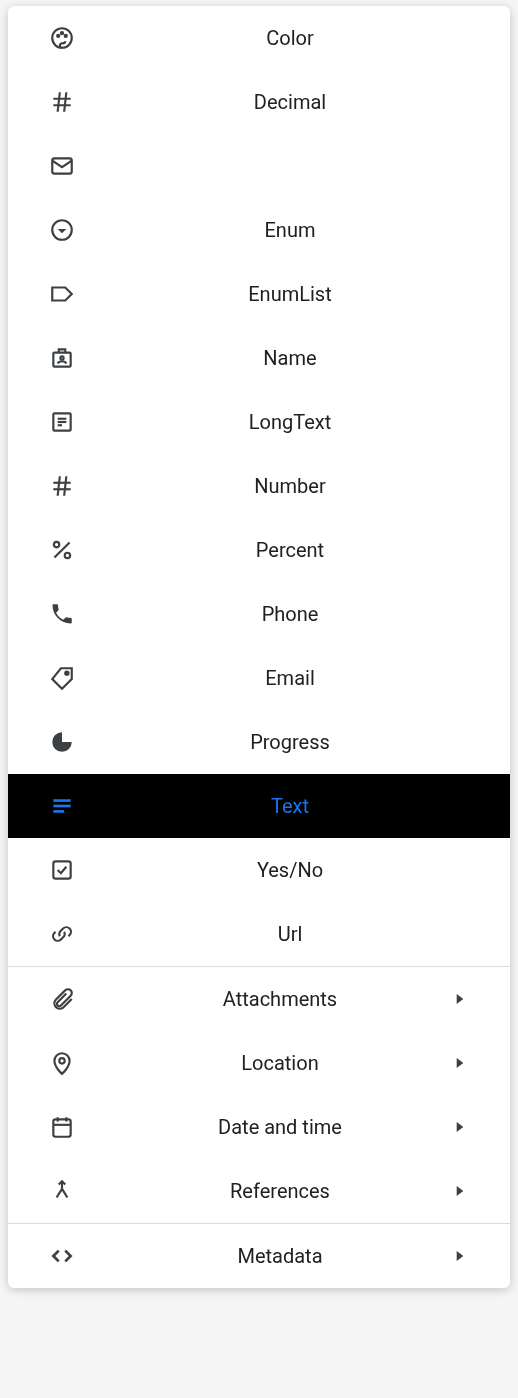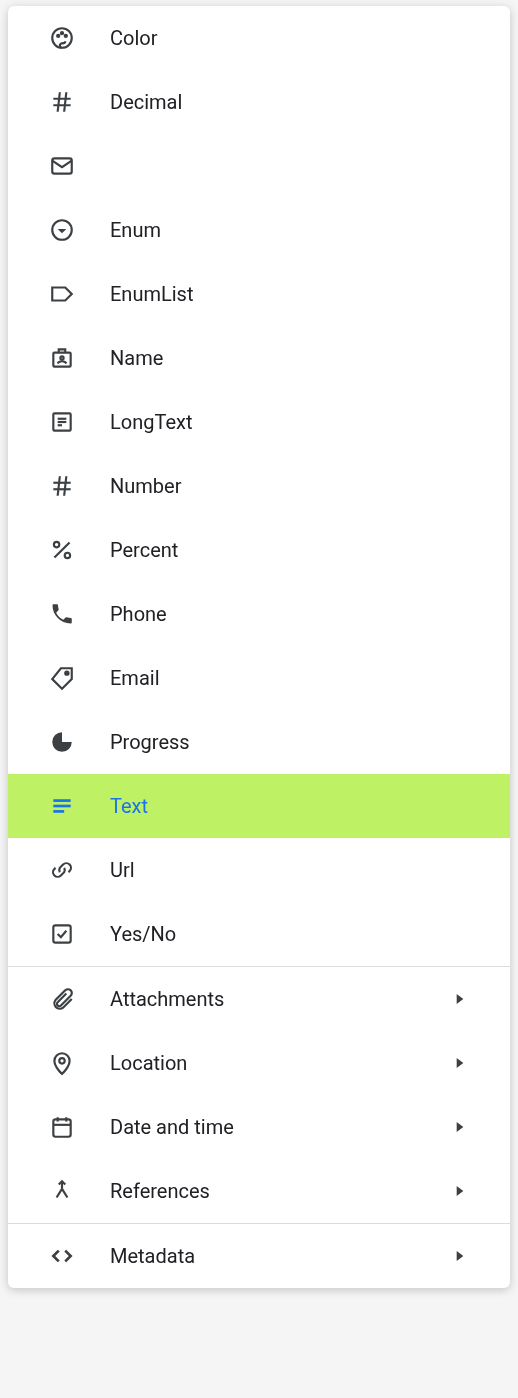--- a/index.html
+++ b/index.html
@@ -22,23 +22,24 @@
     }
     .menu-item {
       display: flex;
       align-items: center;
       height: 64px;
       padding: 0 40px;
       cursor: pointer;
       font-size: 20px;
       color: #202124;
       position: relative;
+      text-align: center;
     }
     .menu-item.selected {
-      background: #bef264;
+      background: #000000;
       color: #1a73e8;
     }
     .menu-item.selected .icon {
       color: #1a73e8;
     }
     .icon {
       width: 28px;
       height: 28px;
       display: flex;
       align-items: center;
@@ -210,35 +211,35 @@
           <line x1="4" y1="12" x2="20" y2="12"></line>
           <line x1="4" y1="17" x2="14" y2="17"></line>
         </svg>
     </span>
     <span class="label">Text</span>
   </div>
 
   <div class="menu-item">
     <span class="icon">
       <svg viewBox="0 0 24 24" fill="none" stroke="currentColor" stroke-width="2">
+          <rect x="4" y="4" width="16" height="16" rx="2"></rect>
+          <polyline points="8,12 11,15 16,9"></polyline>
+        </svg>
+    </span>
+    <span class="label">Yes/No</span>
+  </div>
+
+  <div class="menu-item">
+    <span class="icon">
+      <svg viewBox="0 0 24 24" fill="none" stroke="currentColor" stroke-width="2">
           <path d="M10 14a4 4 0 0 1 0-4l3-3a4 4 0 0 1 6 6l-1 1"></path>
           <path d="M14 10a4 4 0 0 1 0 4l-3 3a4 4 0 0 1-6-6l1-1"></path>
         </svg>
     </span>
     <span class="label">Url</span>
-  </div>
-
-  <div class="menu-item">
-    <span class="icon">
-      <svg viewBox="0 0 24 24" fill="none" stroke="currentColor" stroke-width="2">
-          <rect x="4" y="4" width="16" height="16" rx="2"></rect>
-          <polyline points="8,12 11,15 16,9"></polyline>
-        </svg>
-    </span>
-    <span class="label">Yes/No</span>
   </div>
 
   <div class="divider"></div>
 
   <div class="menu-item">
     <span class="icon">
       <svg viewBox="0 0 24 24" fill="none" stroke="currentColor" stroke-width="2">
           <path d="M21 12l-8 8a5 5 0 0 1-7-7l9-9a3.5 3.5 0 0 1 5 5l-9 9a2 2 0 0 1-3-3l8-8"></path>
         </svg>
     </span>

